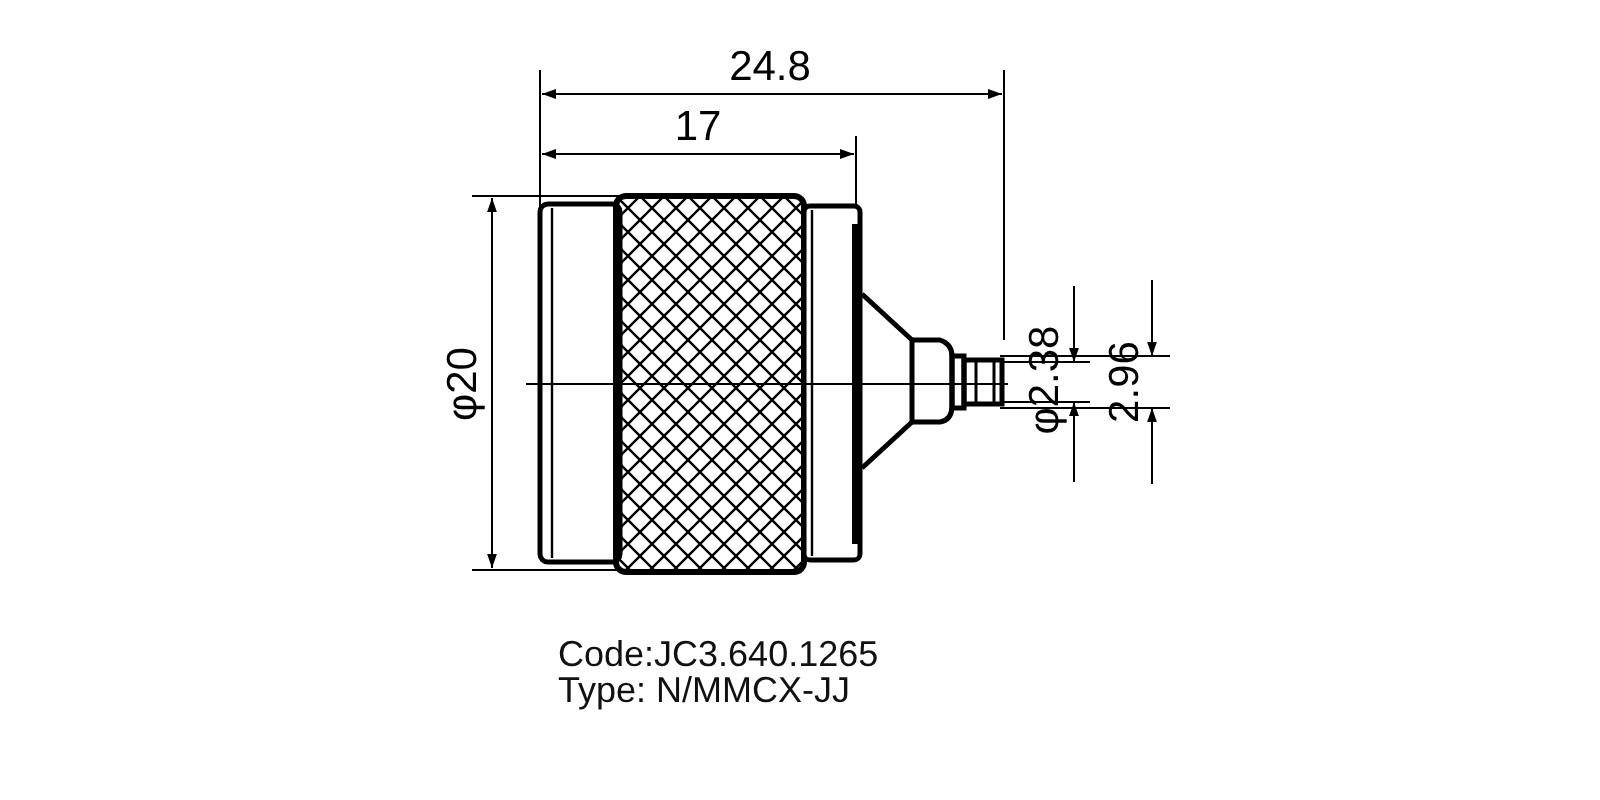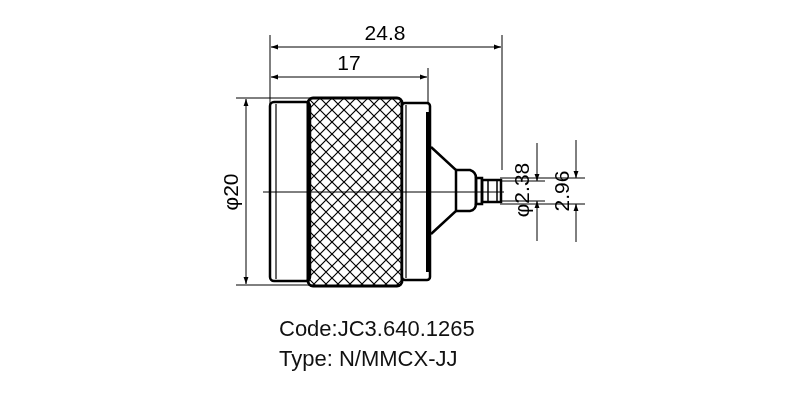--- a/index.html
+++ b/index.html
@@ -1,18 +1,18 @@
 <!DOCTYPE html>
 <html><head>
 <meta charset="utf-8">
 <style>
   html, body { margin: 0; padding: 0; background: #ffffff; }
   body { width: 800px; height: 400px; position: relative; overflow: hidden; font-family: "Liberation Sans", sans-serif; }
   svg { position: absolute; left: 0; top: 0; }
-  .caption { position: absolute; left: 279px; font-size: 22px; color: #111; line-height: 1; white-space: nowrap; }
+  .caption { position: absolute; left: 279px; font-size: 18px; color: #111; line-height: 1; white-space: nowrap; }
 </style>
 </head>
 <body>
 
 <svg width="800" height="400" viewBox="0 0 800 400">
   <defs>
     <marker id="arr" viewBox="0 0 10 10" refX="10" refY="5" markerWidth="10" markerHeight="7" orient="auto-start-reverse" markerUnits="userSpaceOnUse">
       <path d="M0,1.5 L10,5 L0,8.5 Z" fill="#000"></path>
     </marker>
     <pattern id="knurl" width="12" height="12" patternUnits="userSpaceOnUse" x="308" y="98">
@@ -75,13 +75,13 @@
   <g>
     <line x1="500" y1="178" x2="585" y2="178" stroke="#000" stroke-width="1"></line>
     <line x1="500" y1="204" x2="585" y2="204" stroke="#000" stroke-width="1"></line>
     <line x1="576" y1="140" x2="576" y2="178" stroke="#000" stroke-width="1" marker-end="url(#arr)"></line>
     <line x1="576" y1="242" x2="576" y2="204" stroke="#000" stroke-width="1" marker-end="url(#arr)"></line>
     <text transform="translate(569,191) rotate(-90)" font-family="Liberation Sans, sans-serif" font-size="21" text-anchor="middle">2.96</text>
   </g>
 </svg>
 
 <div class="caption" style="top:318px;">Code:JC3.640.1265</div>
-<div class="caption" style="top:348px;">Type: N/MMCX-JJ</div>
+<div class="caption" style="top:336px;">Type: N/MMCX-JJ</div>
 
 </body></html>

